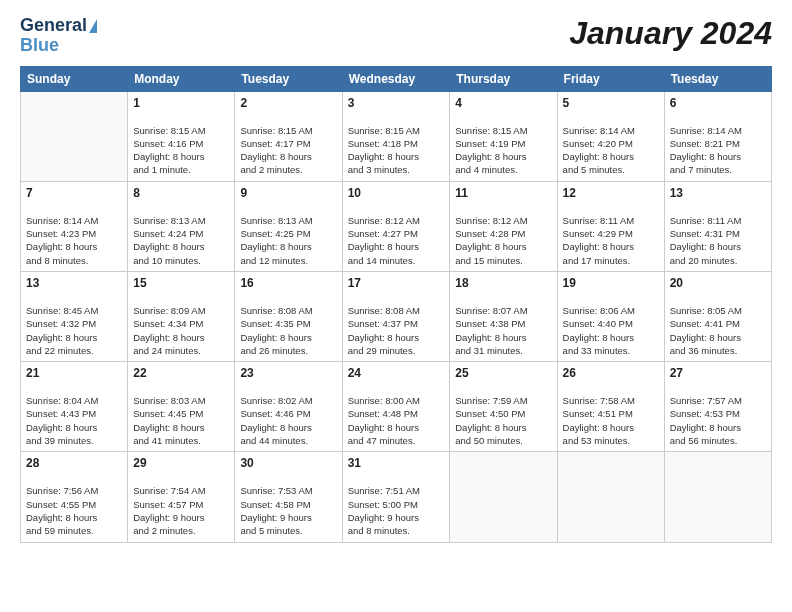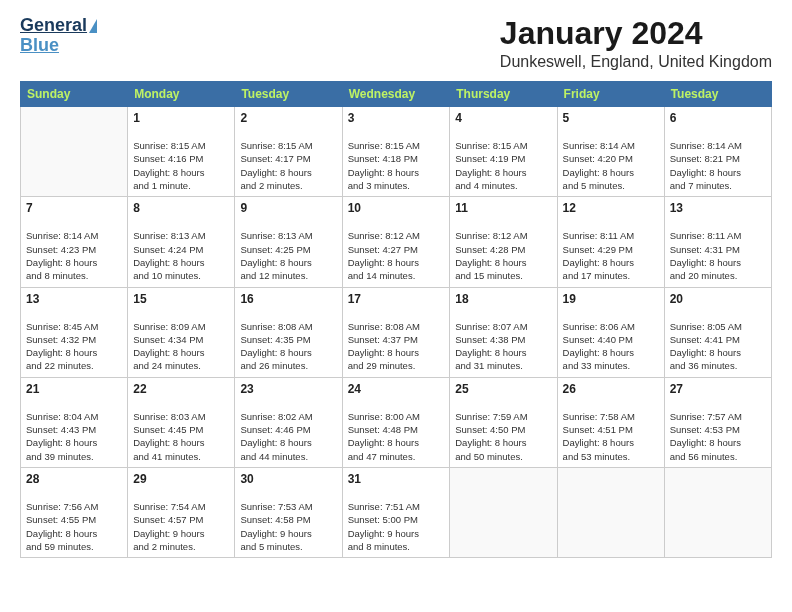--- a/index.html
+++ b/index.html
@@ -25,57 +25,57 @@
     .logo {
       display: flex;
       flex-direction: column;
       align-items: flex-start;
     }
     .logo-text {
       font-size: 18px;
       font-weight: bold;
       color: #1a3a5c;
       line-height: 1.1;
-      text-decoration: underline;
     }
     .logo-text span {
       color: #4a90c4;
     }
     .logo-triangle {
       display: inline-block;
       width: 0;
       height: 0;
       border-left: 8px solid transparent;
       border-right: 0px solid transparent;
       border-bottom: 14px solid #4a90c4;
       margin-left: 2px;
       vertical-align: middle;
     }
     .title-block {
-      text-align: left;
+      text-align: center;
+      font-style: italic;
     }
     .title-month {
       font-size: 32px;
       font-weight: bold;
       color: #1a1a1a;
       line-height: 1.1;
     }
     .title-location {
       font-size: 16px;
       color: #333;
       margin-top: 2px;
     }
     .calendar {
       width: 100%;
       border-collapse: collapse;
       border: 1px solid #ccc;
     }
     .calendar th {
       background: #3a6ea5;
-      color: #bef264;
+      color: #ffffff;
       font-size: 12px;
       font-weight: bold;
       padding: 5px 6px;
       text-align: left;
       border: 1px solid #3a6ea5;
     }
     .calendar td {
       border: 1px solid #ccc;
       vertical-align: top;
       padding: 4px 5px;
@@ -108,21 +108,20 @@
     <div class="logo">
       <div style="display:flex;align-items:center;">
         <span class="logo-text">
           <span style="color:#1a3a5c;">General</span><span class="logo-triangle"></span>
         </span>
       </div>
       <span class="logo-text" style="color:#4a90c4;font-size:18px;text-align:right;">Blue</span>
     </div>
     <div class="title-block">
       <div class="title-month">January 2024</div>
-      <div class="title-location">Dunkeswell, England, United Kingdom</div>
     </div>
   </div>
 
   <table class="calendar">
     <thead>
       <tr>
         <th>Sunday</th>
         <th>Monday</th>
         <th>Tuesday</th>
         <th>Wednesday</th>

